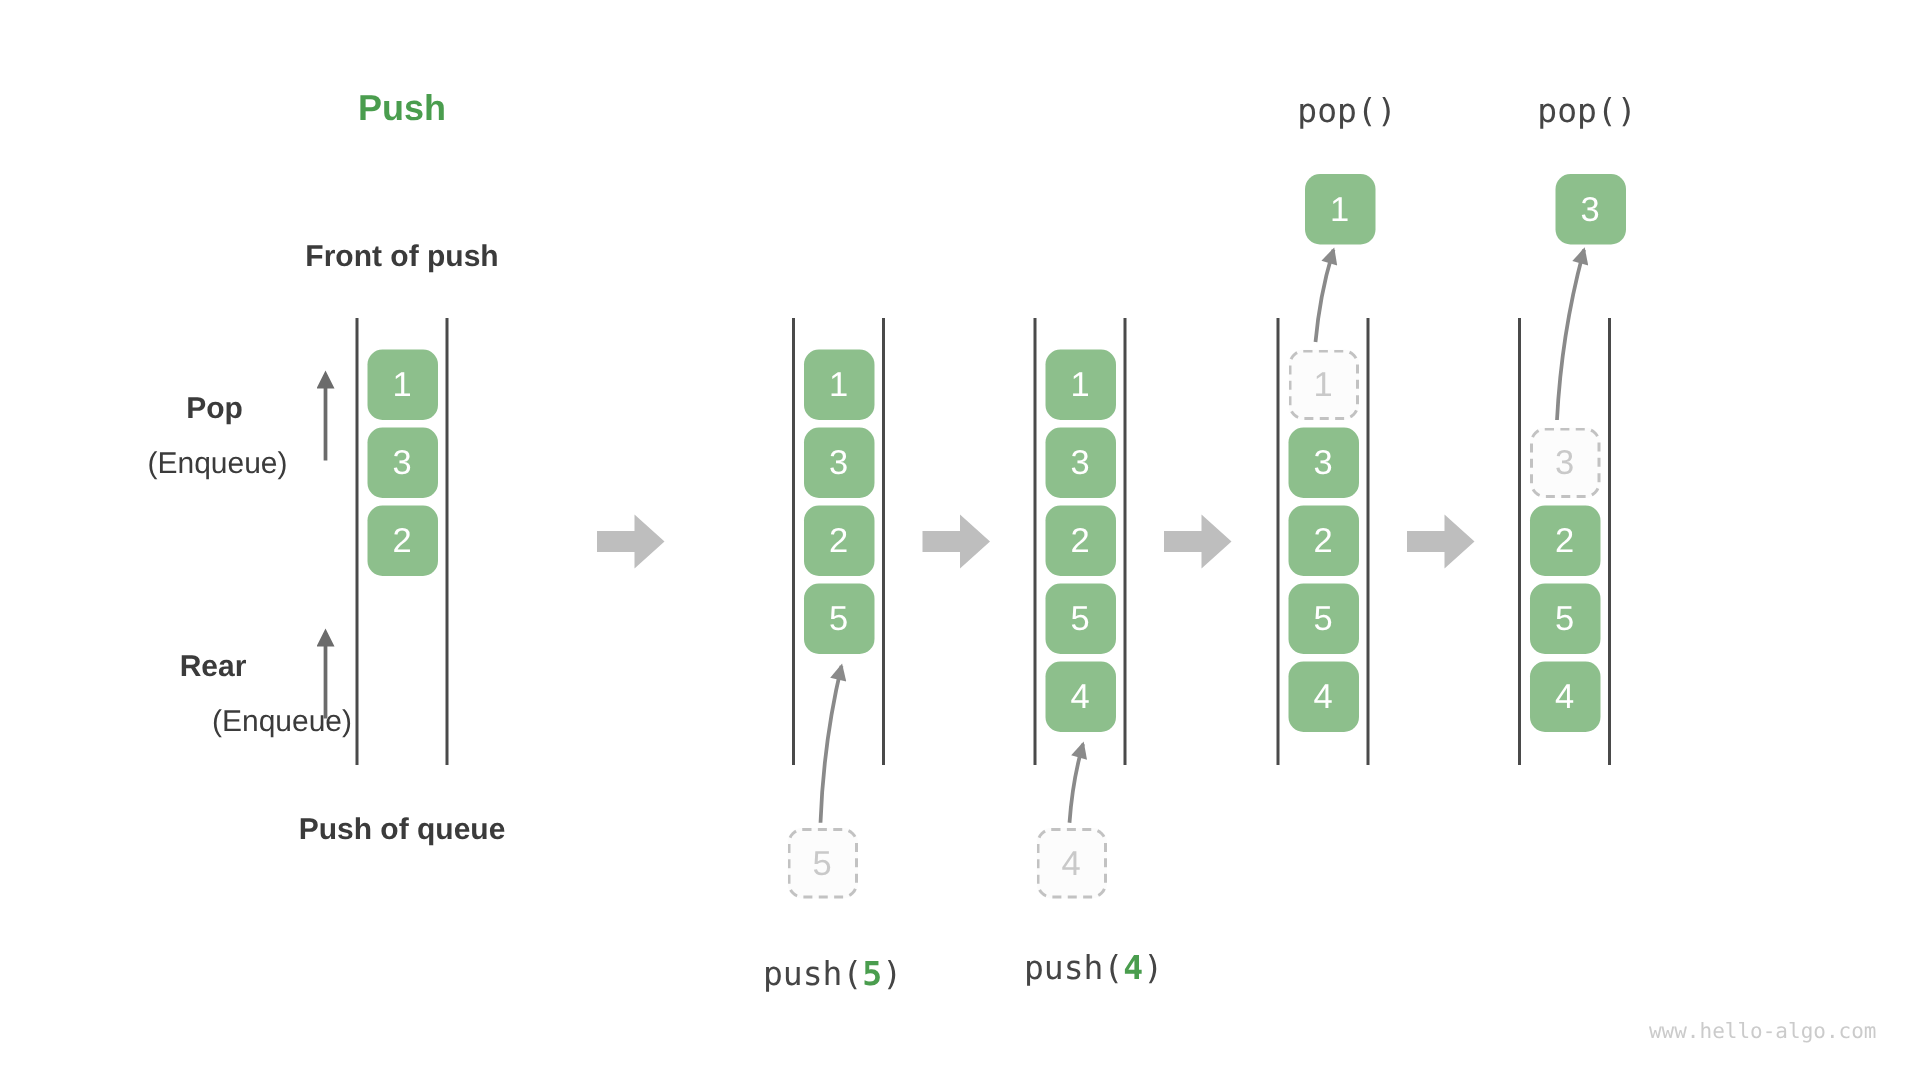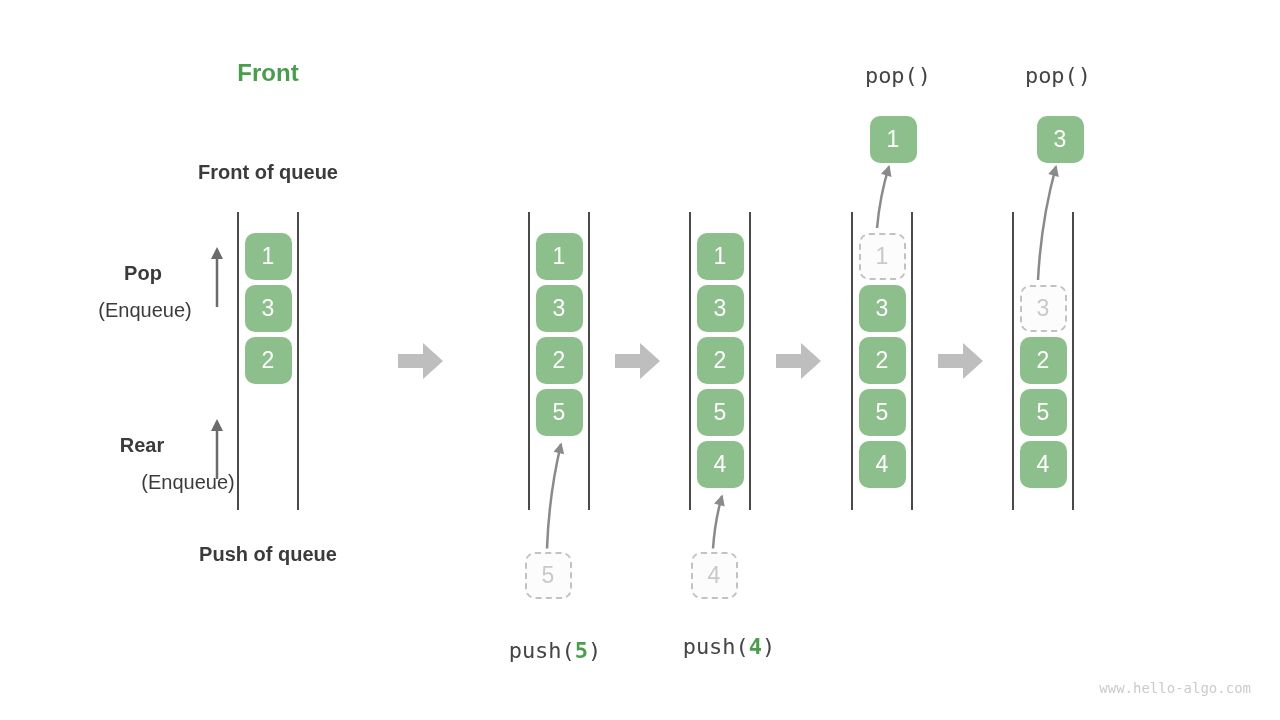--- a/index.html
+++ b/index.html
@@ -43,23 +43,23 @@
       <path d="M 877 228 Q 880 195.25 889 166.5" fill="none" stroke="#8A8A8A" stroke-width="2.5" marker-end="url(#curveHead)"></path>
       <path d="M 1038 280 Q 1041 221.25 1056 166.5" fill="none" stroke="#8A8A8A" stroke-width="2.5" marker-end="url(#curveHead)"></path>
       <polygon points="398,354 423,354 423,343 443,361 423,379 423,368 398,368" fill="#BEBEBE"></polygon>
       <polygon points="615,354 640,354 640,343 660,361 640,379 640,368 615,368" fill="#BEBEBE"></polygon>
       <polygon points="776,354 801,354 801,343 821,361 801,379 801,368 776,368" fill="#BEBEBE"></polygon>
       <polygon points="938,354 963,354 963,343 983,361 963,379 963,368 938,368" fill="#BEBEBE"></polygon>
       <line x1="217" y1="307" x2="217" y2="250" stroke="#6B6B6B" stroke-width="2.5" marker-end="url(#sideHead)"></line>
       <line x1="217" y1="479" x2="217" y2="422" stroke="#6B6B6B" stroke-width="2.5" marker-end="url(#sideHead)"></line>
     </svg>
 
-  <div id="title" class="abs center" style="left:268px;top:73px;color:#4A9D4E;">Front</div>
+  <div id="title" class="abs center" style="left:268px;top:73px;color:#4A9D4E;">Push</div>
 
-  <div class="abs center side-label" style="left:268px;top:172px;">Front of queue</div>
+  <div class="abs center side-label" style="left:268px;top:172px;">Front of push</div>
 
   <div class="abs center side-label" style="left:268px;top:554px;">Push of queue</div>
 
   <div class="abs center side-label" style="left:143px;top:273px;">Pop</div>
   <div class="abs center side-sub" style="left:145px;top:310px;">(Enqueue)</div>
 
   <div class="abs center side-label" style="left:142px;top:445px;">Rear</div>
   <div class="abs center side-sub" style="left:144px;top:482px;margin-left:44px;">(Enqueue)</div>
 
   <div id="columns-layer">

